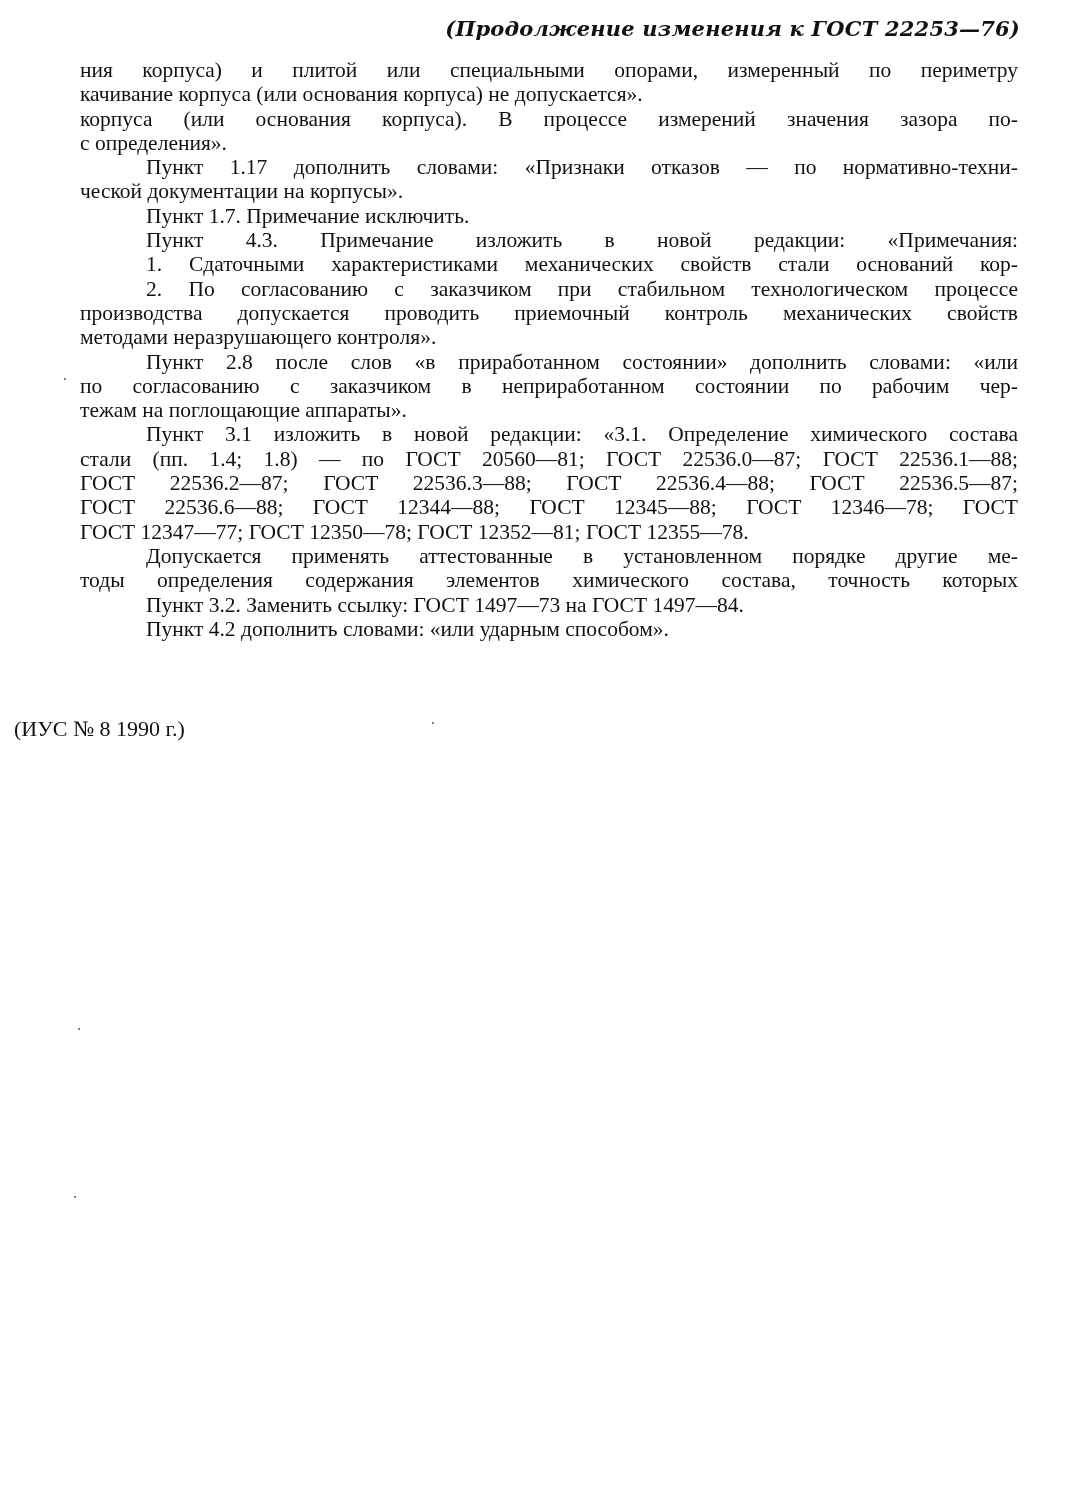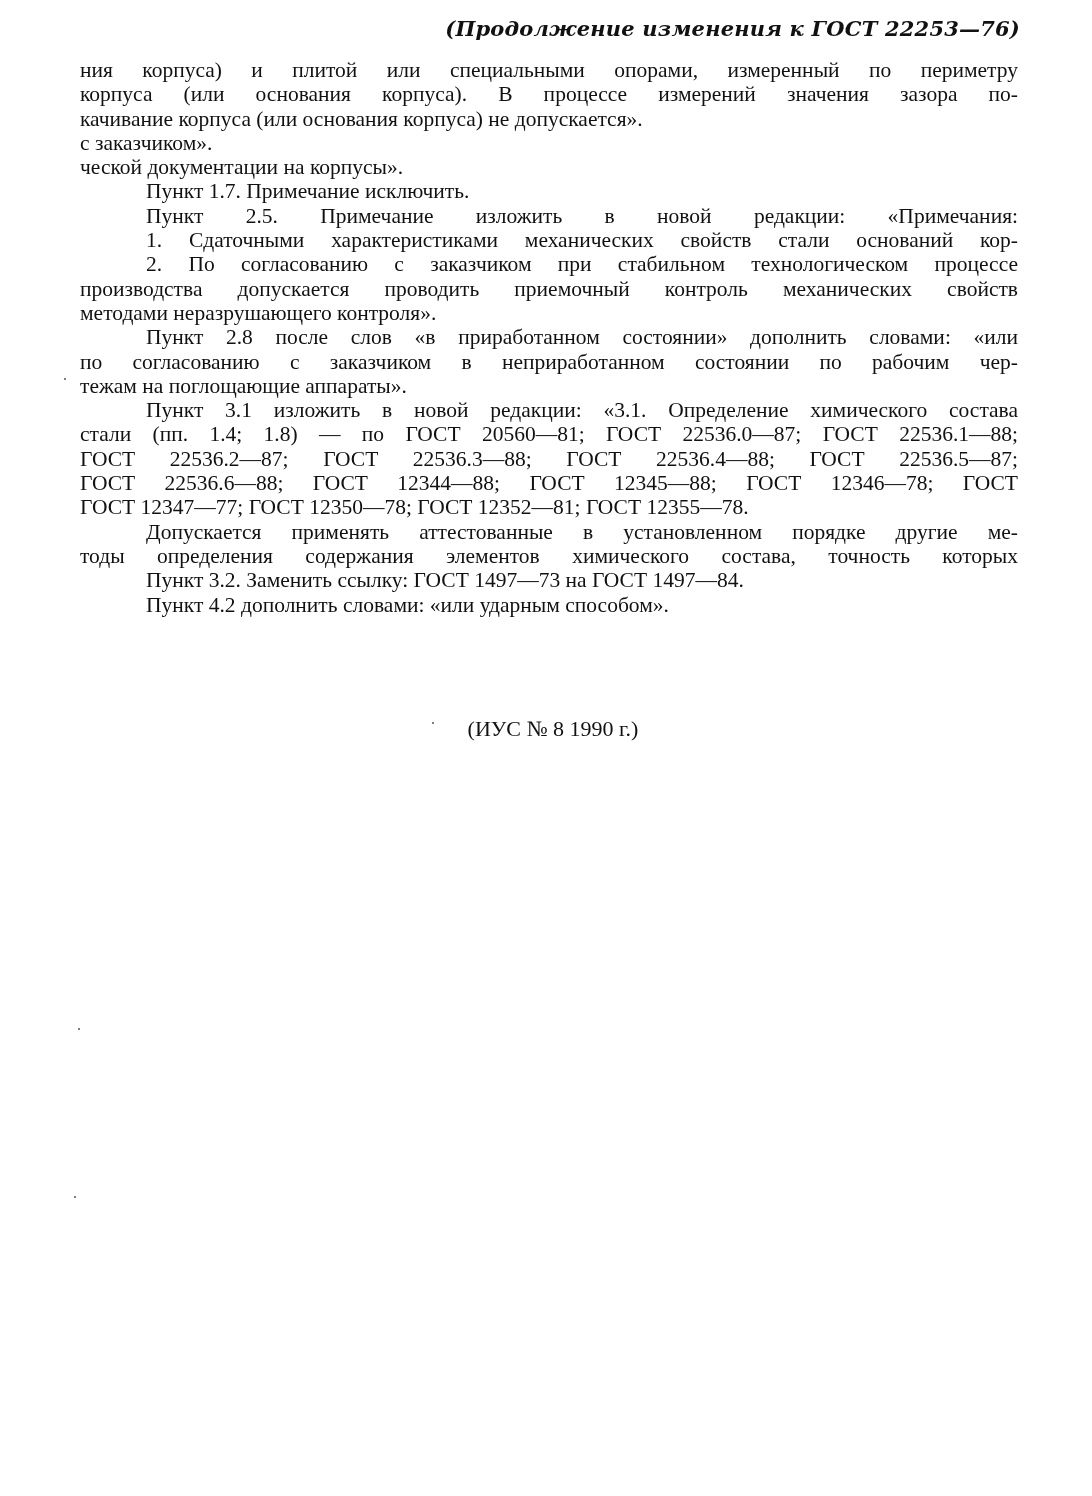--- a/index.html
+++ b/index.html
@@ -11,40 +11,41 @@
     font-size: 21px; letter-spacing: 0.2px; white-space: nowrap;
   }
   .body-text {
     position: absolute; left: 80px; top: 58px; width: 938px;
     font-family: "Liberation Serif", serif; font-size: 21.5px; line-height: 24.3px;
   }
   .line { display: block; white-space: nowrap; text-align: justify; text-align-last: justify; height: 24.3px; }
   .line.last { text-align-last: left; }
   .line.indent { padding-left: 66px; }
   .footer {
-    position: absolute; top: 716px; left: 0; width: 1092px; text-align: center;
+    position: absolute; top: 716px; left: 0; width: 1092px; 
     font-family: "Liberation Serif", serif; font-size: 22px;
   }
   .footer span { padding-left: 14px; }
   .speck { position: absolute; width: 2px; height: 2px; background: #555; border-radius: 1px; }
 </style>
 </head>
 <body>
 
 <div class="page">
   <div class="header">(Продолжение изменения к ГОСТ 22253—76)</div>
 
   <div class="body-text">
     <span class="line">ния корпуса) и плитой или специальными опорами, измеренный  по периметру</span>
+    <span class="line last">качивание корпуса (или основания корпуса) не допускается».</span>
     <span class="line">корпуса (или основания корпуса). В процессе измерений значения зазора по-</span>
-    <span class="line last">качивание корпуса (или основания корпуса) не допускается».</span>
-    <span class="line last">с заказчиком».</span>
+    <span class="line last">с определения».</span>
+    <span class="line indent">Пункт 1.17 дополнить словами: «Признаки отказов — по нормативно-техни-</span>
     <span class="line last">ческой документации  на корпусы».</span>
     <span class="line indent last">Пункт 1.7. Примечание исключить.</span>
-    <span class="line indent">Пункт 2.5. Примечание изложить в новой редакции: «Примечания:</span>
+    <span class="line indent">Пункт 4.3. Примечание изложить в новой редакции: «Примечания:</span>
     <span class="line indent">1. Сдаточными характеристиками механических свойств стали оснований кор-</span>
     <span class="line indent">2. По согласованию с заказчиком при стабильном технологическом процессе</span>
     <span class="line">производства допускается проводить приемочный контроль механических свойств</span>
     <span class="line last">методами неразрушающего контроля».</span>
     <span class="line indent">Пункт 2.8 после слов «в приработанном состоянии» дополнить словами: «или</span>
     <span class="line">по согласованию с заказчиком в неприработанном состоянии по рабочим чер-</span>
     <span class="line last">тежам на поглощающие аппараты».</span>
     <span class="line indent">Пункт 3.1 изложить в новой редакции: «3.1. Определение химического состава</span>
     <span class="line">стали (пп. 1.4; 1.8) — по ГОСТ 20560—81; ГОСТ 22536.0—87; ГОСТ 22536.1—88;</span>
     <span class="line">ГОСТ 22536.2—87;  ГОСТ 22536.3—88;  ГОСТ 22536.4—88;  ГОСТ 22536.5—87;</span>

